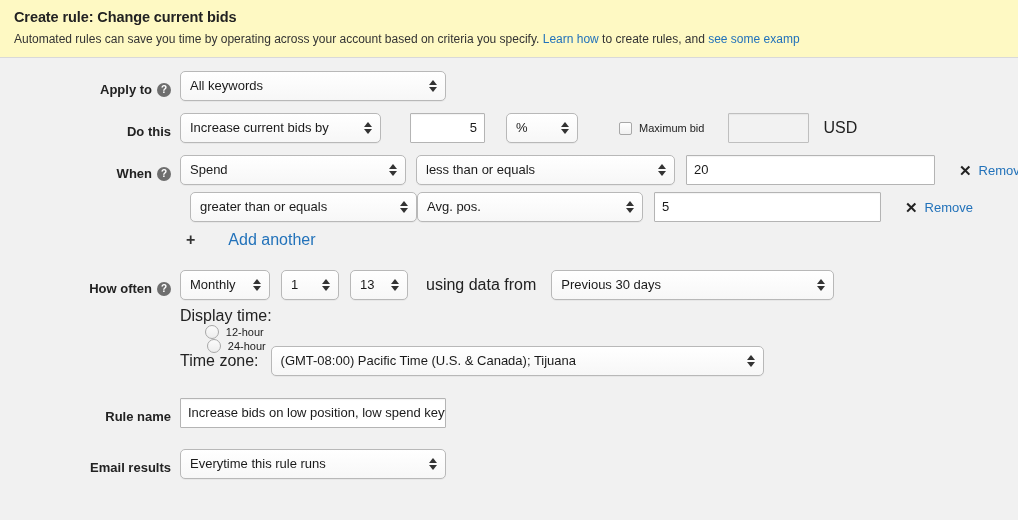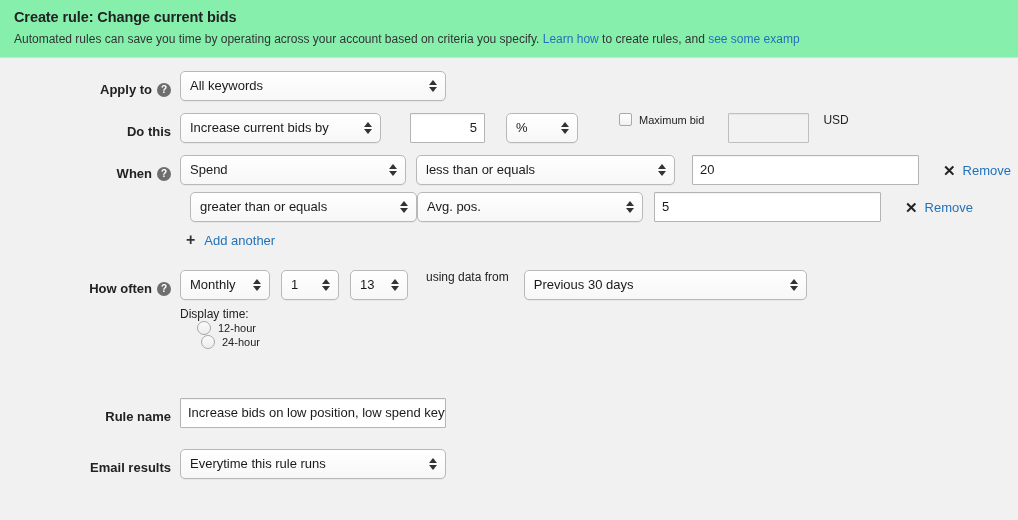--- a/index.html
+++ b/index.html
@@ -12,21 +12,21 @@
     overflow: hidden;
     background: #f1f1f1;
     font-family: "Liberation Sans", sans-serif;
     font-size: 13px;
     color: #222222;
     -webkit-font-smoothing: antialiased;
   }
 
   
   .page-header {
-    background: #86efac;
+    background: #fef9c3;
     padding: 9px 14px 10px 14px;
     border-bottom: 1px solid #d9d9d9;
   }
   .page-title {
     font-size: 14.5px;
     font-weight: bold;
     color: #222222;
     margin: 0 0 7px 0;
     letter-spacing: -0.1px;
   }
@@ -83,21 +83,21 @@
     font-weight: bold;
     line-height: 14px;
     text-align: center;
     cursor: pointer;
     font-family: "Liberation Sans", sans-serif;
     flex: 0 0 auto;
   }
 
   .fields {
     display: flex;
-    align-items: flex-start;
+    align-items: center;
     flex-wrap: nowrap;
     gap: 0;
   }
 
   
   .sel {
     position: relative;
     box-sizing: border-box;
     height: 30px;
     background: #fdfdfd;
@@ -221,24 +221,24 @@
     align-items: center;
     gap: 9px;
     cursor: pointer;
   }
   .plus-icon {
     font-size: 16px;
     font-weight: bold;
     color: #333333;
     line-height: 1;
   }
-  .add-label { color: #2272ba; font-size: 13px; }
+  .add-label { color: #2272ba; font-size: 16px; margin-left: 24px; }
 
   .plain-text {
-    font-size: 12px;
+    font-size: 16px;
     color: #222222;
     white-space: nowrap;
   }
 </style>
 </head>
 <body>
 
 <div class="page-header">
   <div class="page-title">Create rule: Change current bids</div>
   <div class="page-desc"><span>Automated rules can save you time by operating across your account based on criteria you specify. </span><a class="link">Learn how</a><span> to create rules, and </span><a class="link">see some examp</a></div>
@@ -289,21 +289,21 @@
     </div>
     <div class="fields">
       <div class="sel" style="width:226px;">
         <span class="sel-text">Spend</span>
         <span class="arrows"></span>
       </div>
       <div class="sel" style="width:259px; margin-left:10px;">
         <span class="sel-text">less than or equals</span>
         <span class="arrows"></span>
       </div>
-      <div class="txt" style="width:227px; margin-left:17px;">20</div>
+      <div class="txt" style="width:249px; margin-left:11px;">20</div>
       <div class="remove-wrap" style="margin-left:24px;">
         <span class="x-icon">✕</span>
         <span class="remove-label">Remove</span>
       </div>
     </div>
   </div>
 
   <div class="row tight">
     <div class="row-label"></div>
     <div class="fields">
@@ -369,20 +369,27 @@
       </div>
       <div class="radio-wrap" style="margin-left:21px;">
         <span class="radio"></span>
         <span>24-hour</span>
       </div>
     </div>
   </div>
 
   <div class="row" style="margin-bottom:22px;">
     <div class="row-label"></div>
+    <div class="fields">
+      <span class="plain-text">Time zone:</span>
+      <div class="sel" style="width:493px; margin-left:12px;">
+        <span class="sel-text">(GMT-08:00) Pacific Time (U.S. &amp; Canada); Tijuana</span>
+        <span class="arrows"></span>
+      </div>
+    </div>
   </div>
 
   <div class="row" style="margin-bottom:21px;">
     <div class="row-label">
       <span>Rule name</span>
     </div>
     <div class="fields">
       <div class="txt" style="width:266px;">Increase bids on low position, low spend keywords</div>
     </div>
   </div>

